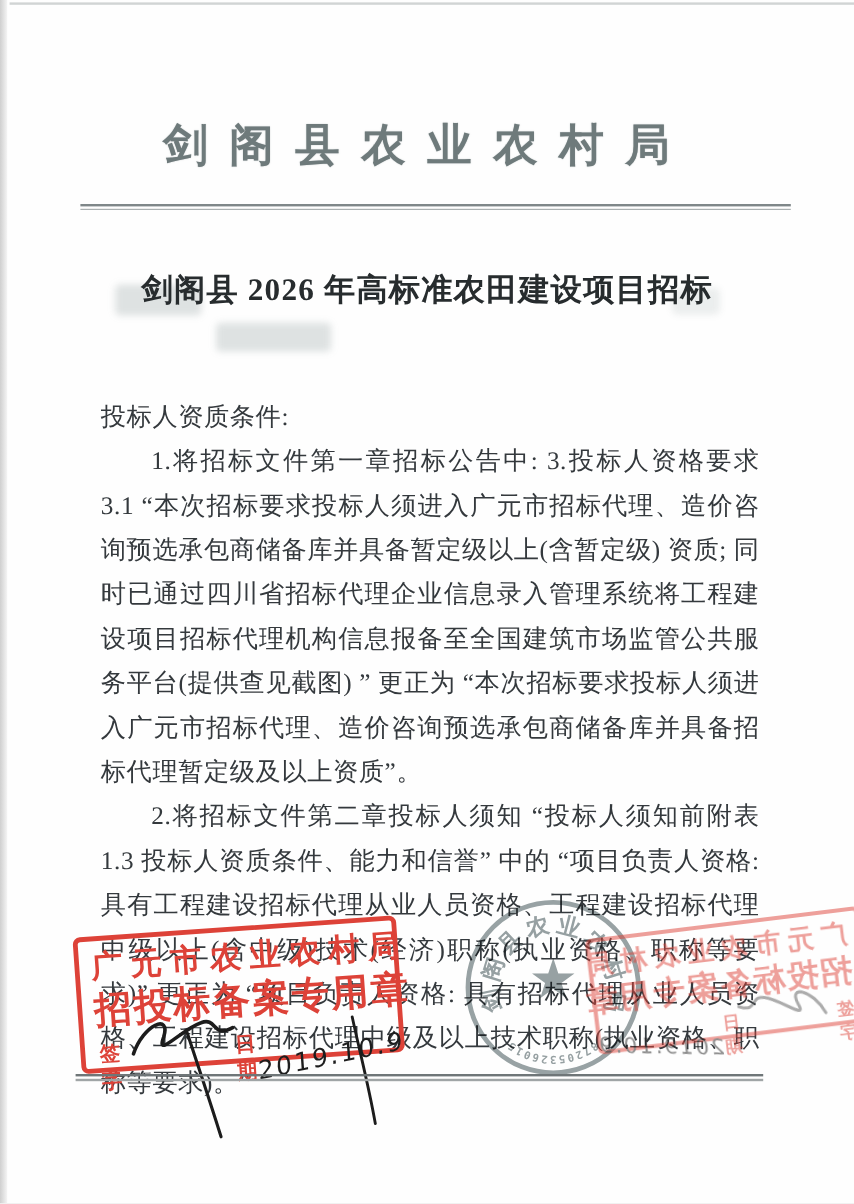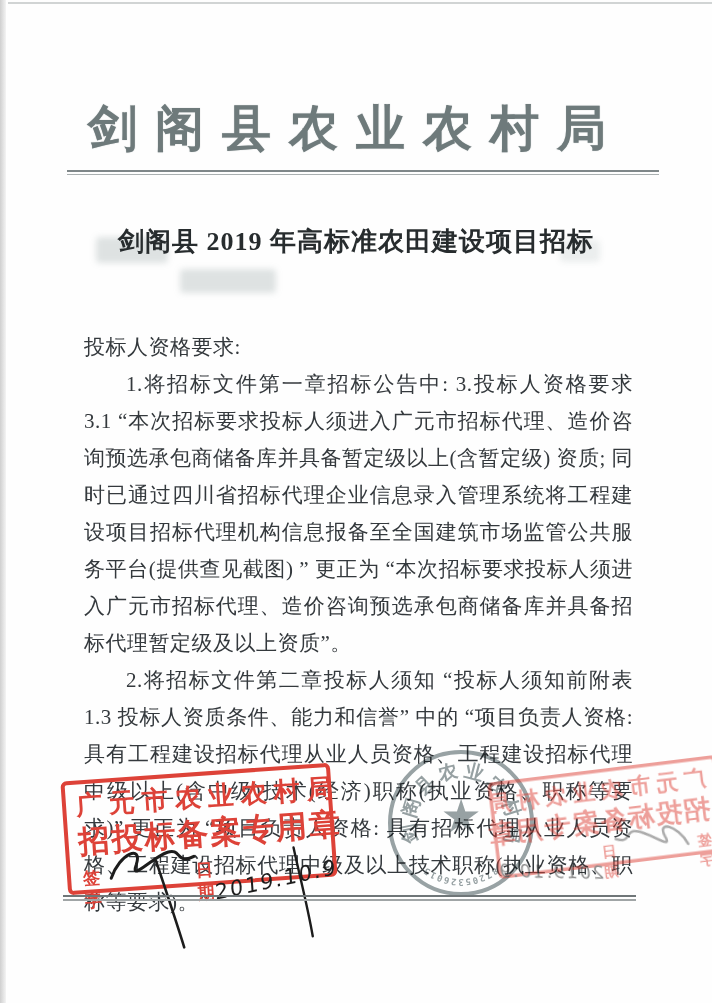--- a/index.html
+++ b/index.html
@@ -9,21 +9,21 @@
     font-family:"Liberation Serif","DejaVu Serif",serif;
   }
   
   .edge-left{position:absolute;left:0;top:0;bottom:0;width:6px;
     background:linear-gradient(to right,#cfcfcf,#f4f4f4);}
   .edge-top{position:absolute;left:8px;right:0;top:2px;height:2px;
     background:#c2c6c6;opacity:.75;}
   
   .org-title{
     position:absolute;top:96px;left:0;width:100%;text-align:center;
-    font-size:49px;font-weight:700;letter-spacing:18px;color:#6e7a7b;
+    font-size:37px;font-weight:700;letter-spacing:18px;color:#6e7a7b;
     font-family:"Liberation Serif","DejaVu Serif",serif;
     text-shadow:0 0 1px rgba(110,122,123,.55);white-space:nowrap;
   }
   .header-rule{
     position:absolute;top:170px;left:67px;width:592px;height:2px;
     border-top:2px solid #7f8789;border-bottom:1px solid #aab0b1;
   }
   
   .doc-title{
     position:absolute;top:222px;left:0;width:100%;text-align:center;
@@ -107,25 +107,25 @@
   <div class="edge-top"></div>
 
   <div class="org-title">剑阁县农业农村局</div>
   <div class="header-rule"></div>
 
   <div class="bleed g1"></div>
   <div class="bleed g2"></div>
   <div class="bleed g3"></div>
 
   <div class="doc-title">
-    <div>剑阁县 2019 年高标准农田建设项目招标</div>
+    <div>剑阁县 2026 年高标准农田建设项目招标</div>
   </div>
 
   <div class="body-text">
-    <p class="salutation">投标人资格要求:</p>
+    <p class="salutation">投标人资质条件:</p>
     <p>1.将招标文件第一章招标公告中: 3.投标人资格要求 3.1 “本次招标要求投标人须进入广元市招标代理、造价咨询预选承包商储备库并具备暂定级以上(含暂定级) 资质; 同时已通过四川省招标代理企业信息录入管理系统将工程建设项目招标代理机构信息报备至全国建筑市场监管公共服务平台(提供查见截图) ” 更正为 “本次招标要求投标人须进入广元市招标代理、造价咨询预选承包商储备库并具备招标代理暂定级及以上资质”。</p>
     <p>2.将招标文件第二章投标人须知 “投标人须知前附表 1.3 投标人资质条件、能力和信誉” 中的 “项目负责人资格: 具有工程建设招标代理从业人员资格、工程建设招标代理中级以上(含中级)技术(经济)职称(执业资格、职称等要求)” 更正为 “项目负责人资格: 具有招标代理从业人员资格、工程建设招标代理中级及以上技术职称(执业资格、职称等要求)。”</p>
   </div>
 
 
   <div class="seal">
     <div class="seal-ring"></div>
     <div class="seal-arc">
         <span class="seal-char" style="transform: rotate(-102deg) translateY(-53px);">剑</span>
         <span class="seal-char" style="transform: rotate(-72.8571deg) translateY(-53px);">阁</span>

